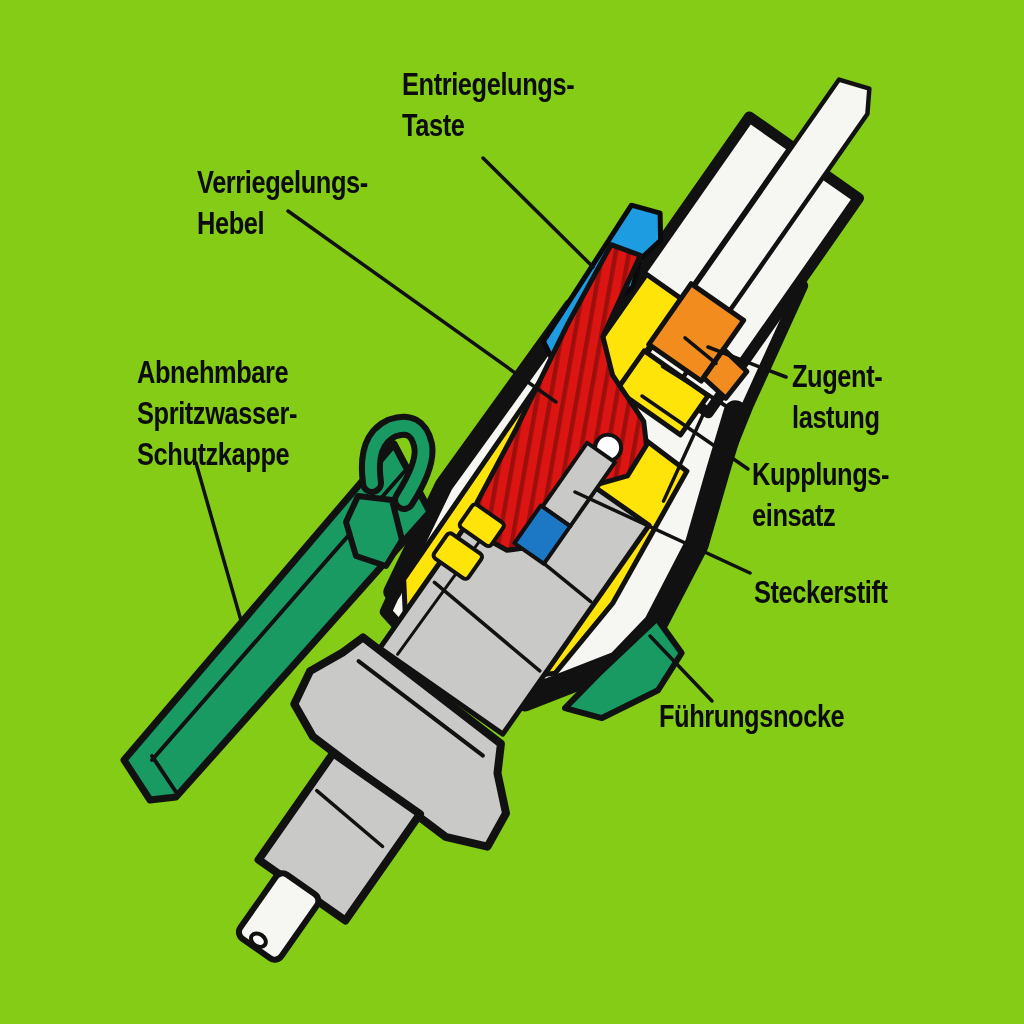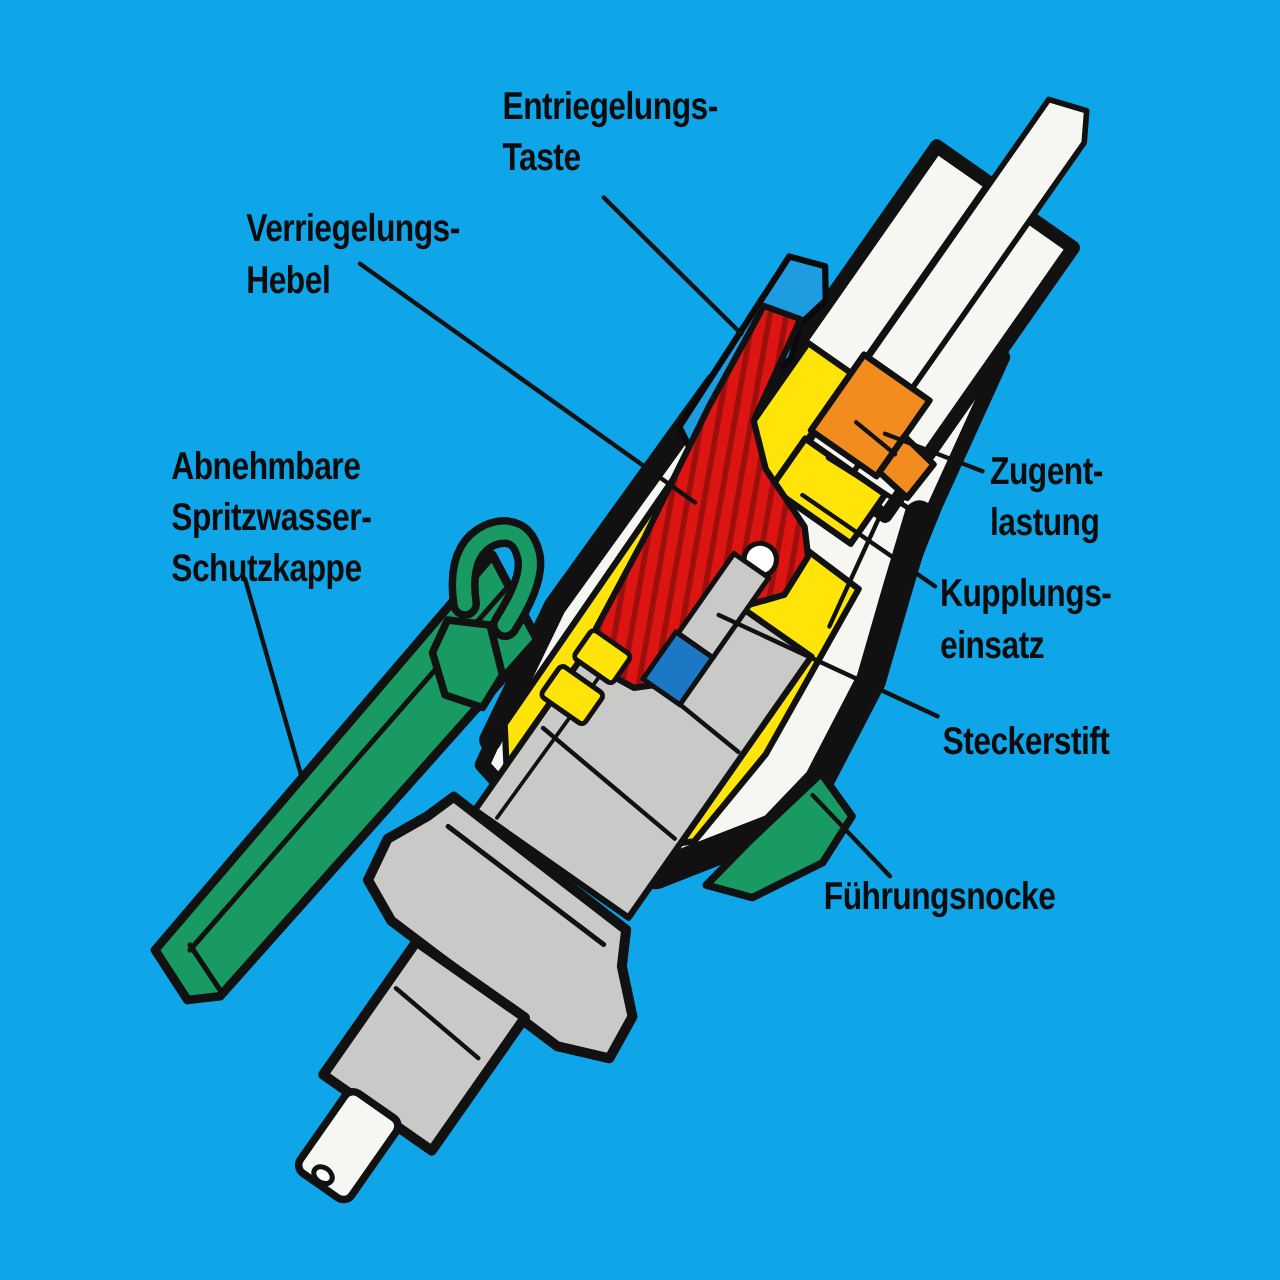--- a/index.html
+++ b/index.html
@@ -1,16 +1,16 @@
 <!DOCTYPE html>
 <html><head>
 <meta charset="utf-8">
 <style>
   html,body{margin:0;padding:0;background:#ffffff;}
-  #stage{position:relative;width:1024px;height:1024px;background:#0ea5e9;overflow:hidden;
+  #stage{position:relative;width:1024px;height:1024px;background:#84cc16;overflow:hidden;
          font-family:"Liberation Sans", sans-serif;}
   #diagram-svg{position:absolute;left:0;top:0;}
   .label{position:absolute;color:#0c0c0c;font-weight:700;font-size:31px;line-height:41px;
          letter-spacing:-0.5px;white-space:nowrap;transform:scaleX(0.82);transform-origin:0 0;}
   .label span{display:block;}
 </style>
 </head>
 <body>
 
 <div id="stage">

